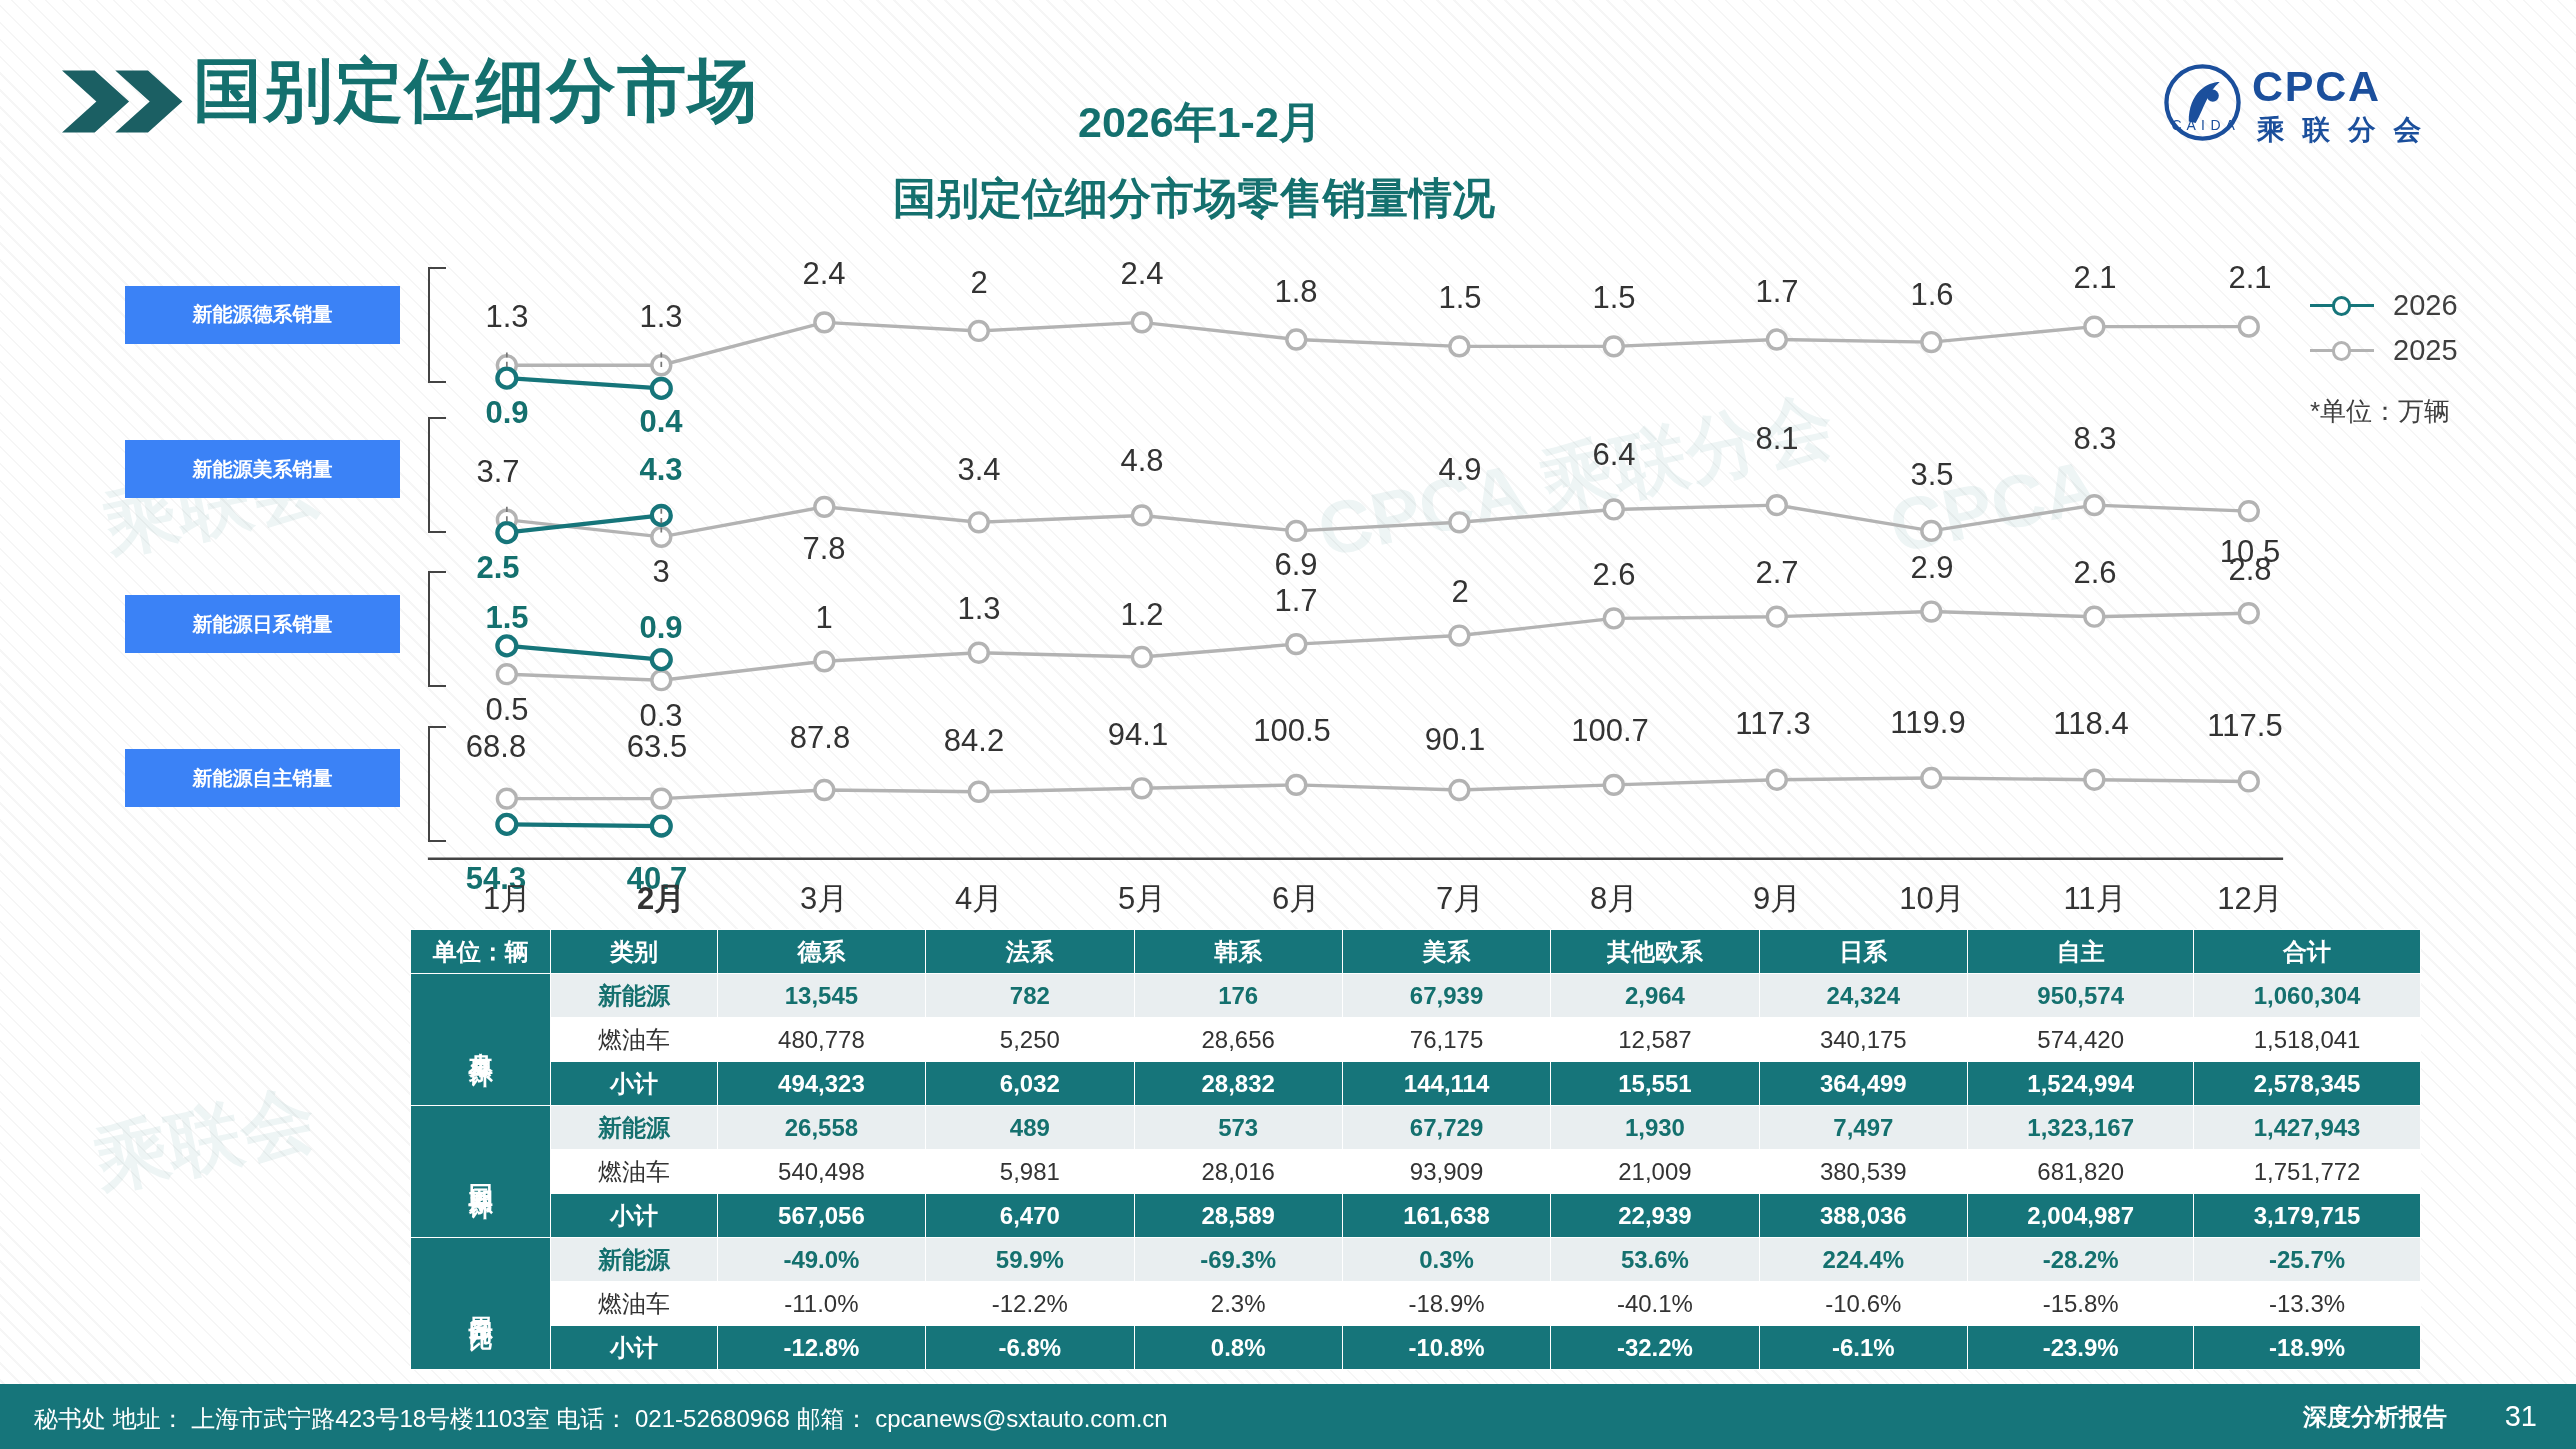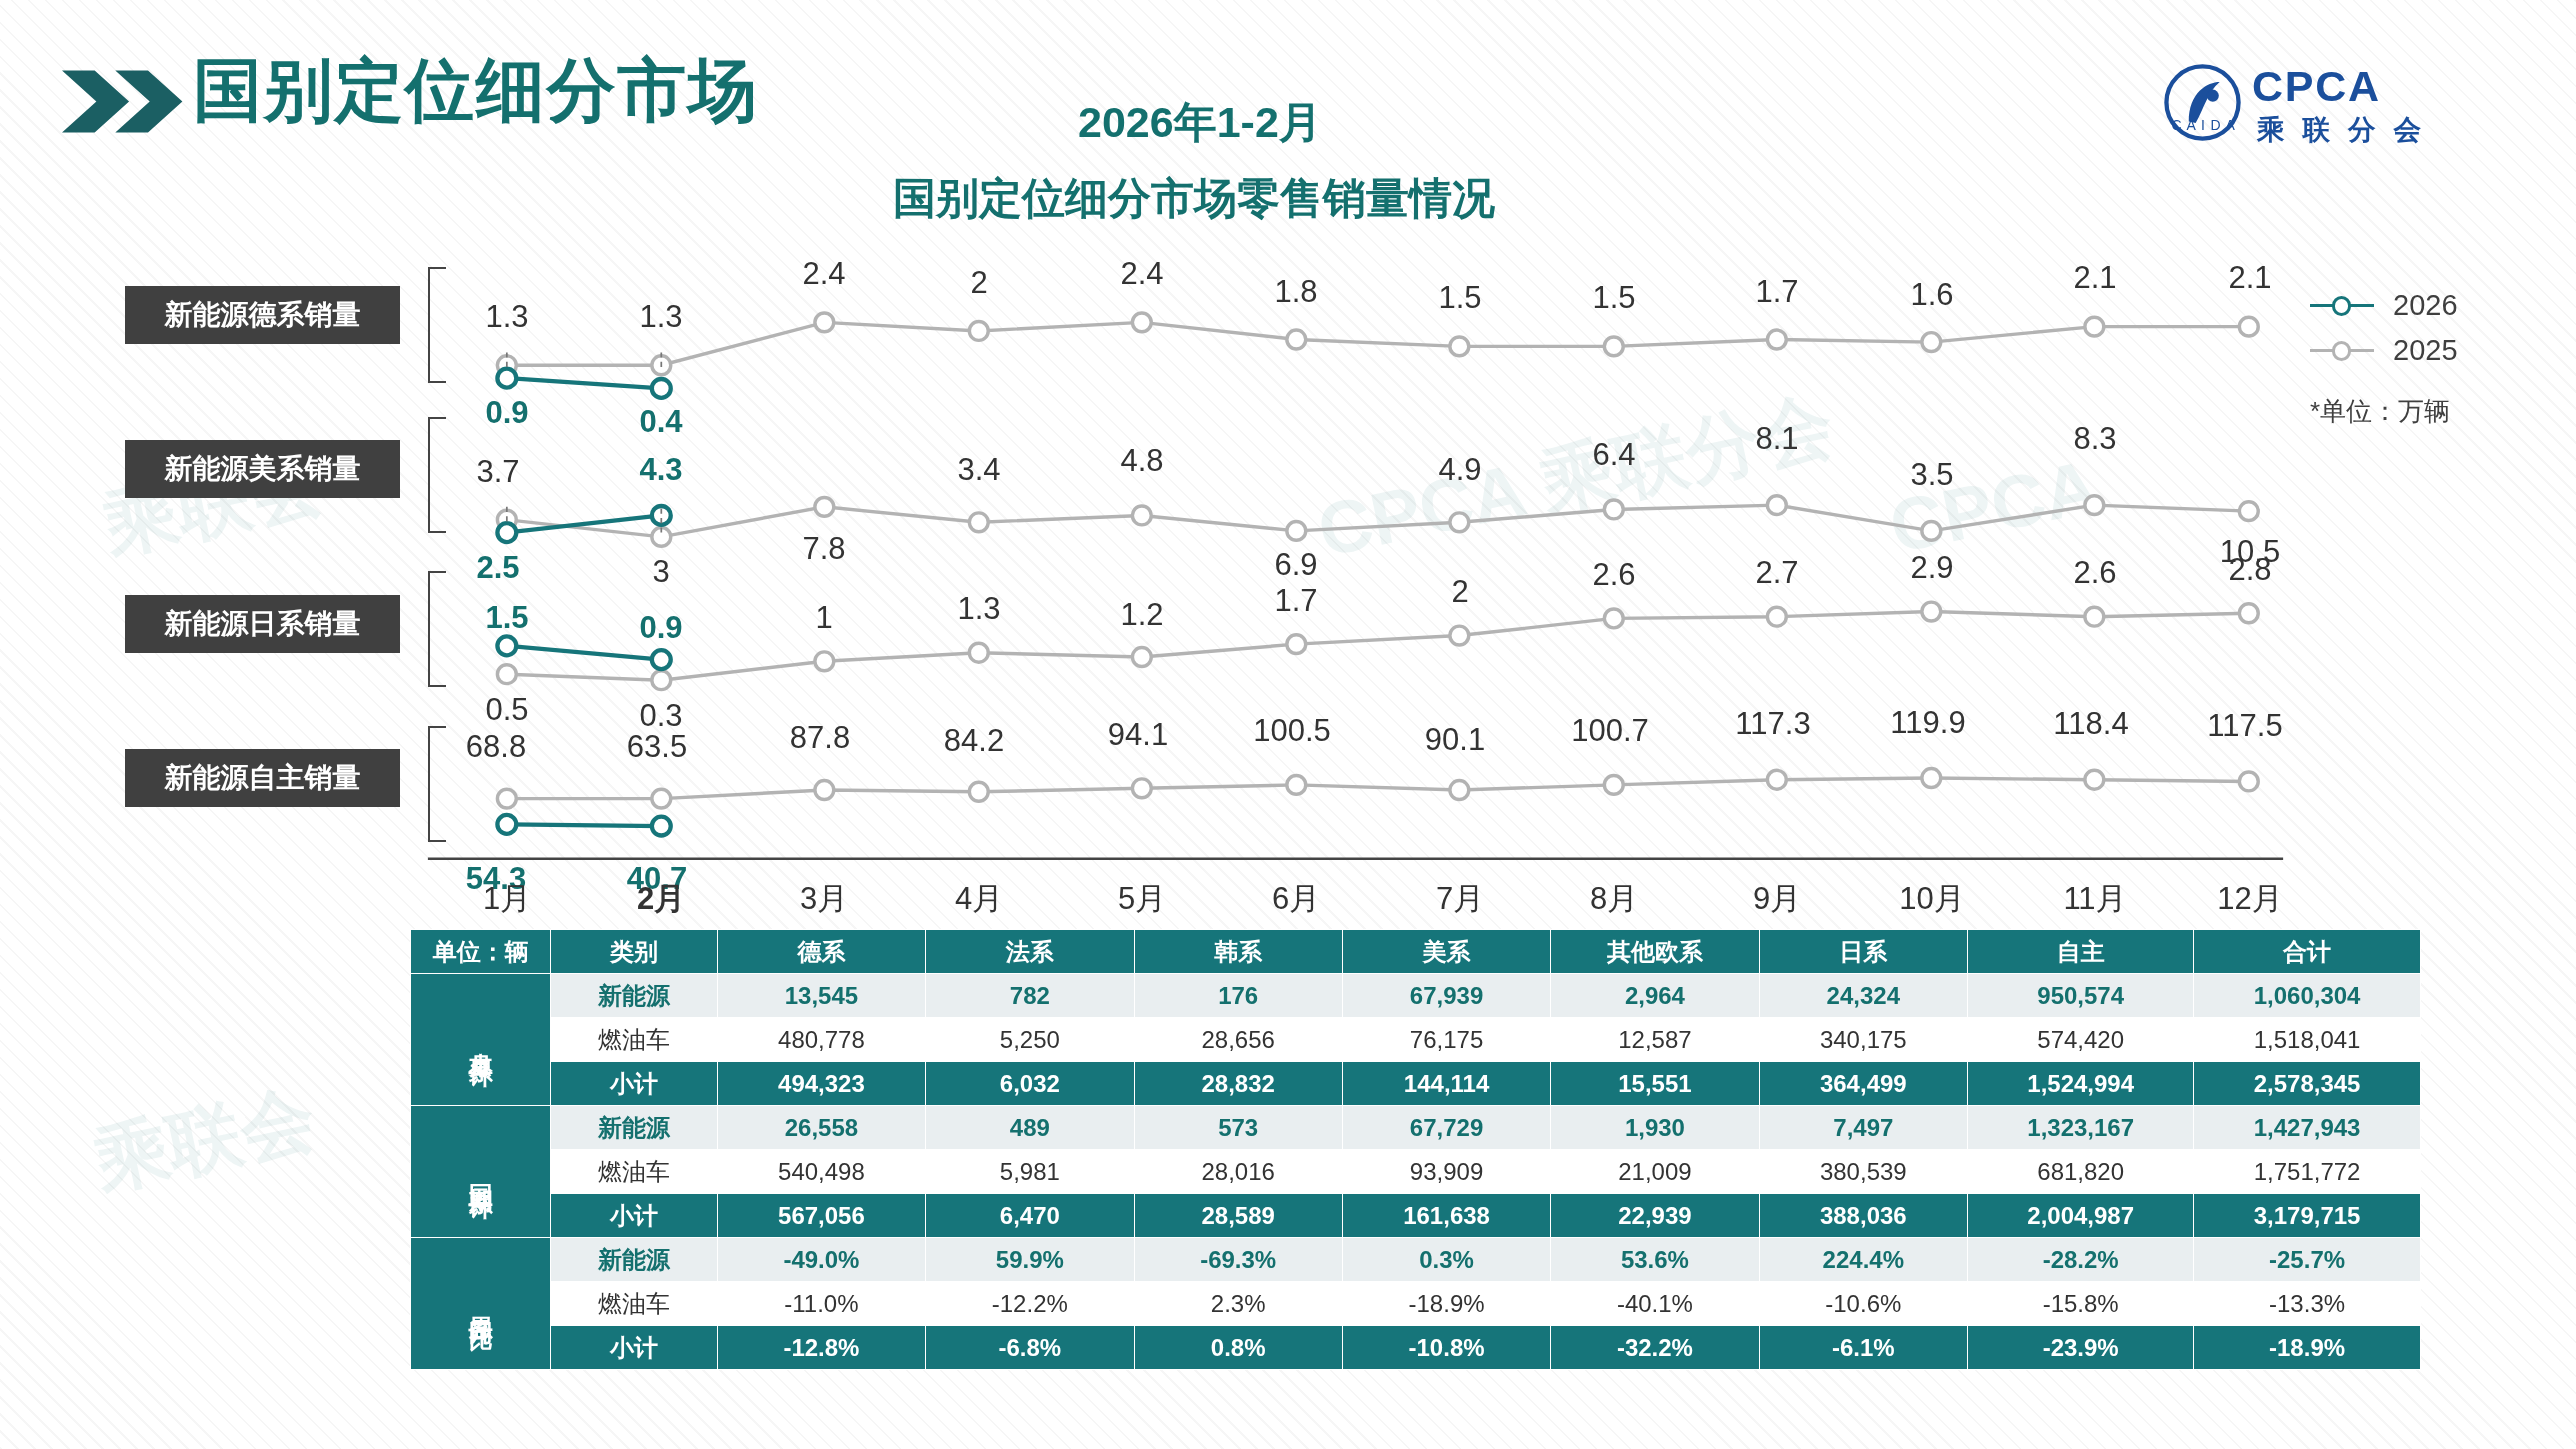--- a/index.html
+++ b/index.html
@@ -50,21 +50,21 @@
     position:absolute;left:21.5px;top:-7.7px;width:13.7px;height:13.7px;border-radius:50%;
     background:#ffffff;
   }
   .legend-label{margin-left:19px;font-size:29px;color:#3f3f3f;}
   .legend-unit{margin-top:20.6px;font-size:26px;color:#3f3f3f;}
 
   
   .chart{position:absolute;left:0;top:258px;width:2318px;height:635px;}
   .rowlabel{
     position:absolute;left:125px;width:275px;height:58px;
-    background:#404040;color:#ffffff;font-size:28px;font-weight:bold;
+    background:#3b82f6;color:#ffffff;font-size:20px;font-weight:bold;
     display:flex;align-items:center;justify-content:center;
   }
   .bracket{
     position:absolute;left:428px;width:15.5px;
     border-top:2.6px solid #444;border-bottom:2.6px solid #444;border-left:2.6px solid #444;
   }
   svg.lines{position:absolute;left:0;top:0;width:2318px;height:635px;}
 
   .axis-lab{
     position:absolute;font-size:31px;color:#333;text-align:center;width:120px;
@@ -454,14 +454,19 @@
       <td class="cell-sub">0.8%</td>
       <td class="cell-sub">-10.8%</td>
       <td class="cell-sub">-32.2%</td>
       <td class="cell-sub">-6.1%</td>
       <td class="cell-sub">-23.9%</td>
       <td class="cell-sub">-18.9%</td>
     </tr>
   </tbody>
     </table>
 
+  <div class="footer">
+    <div class="footer-text">秘书处  地址： 上海市武宁路423号18号楼1103室  电话： 021-52680968   邮箱： cpcanews@sxtauto.com.cn</div>
+    <div class="footer-right">深度分析报告</div>
+    <div class="page-num">31</div>
+  </div>
 </div>
 
 
 </body></html>

